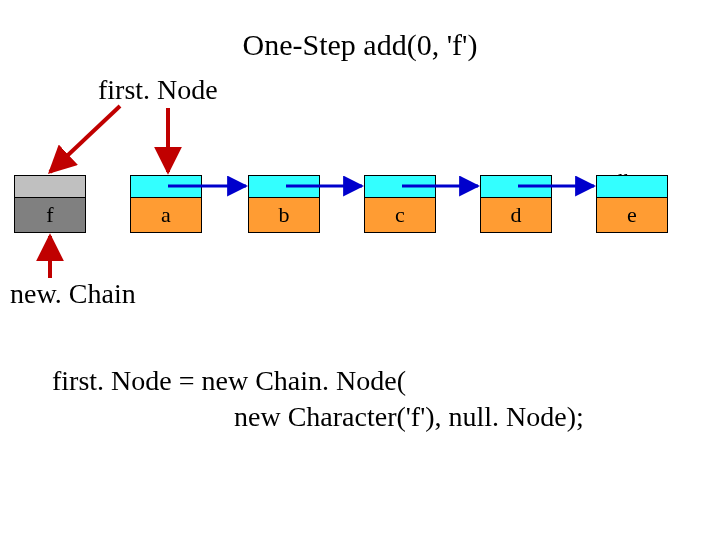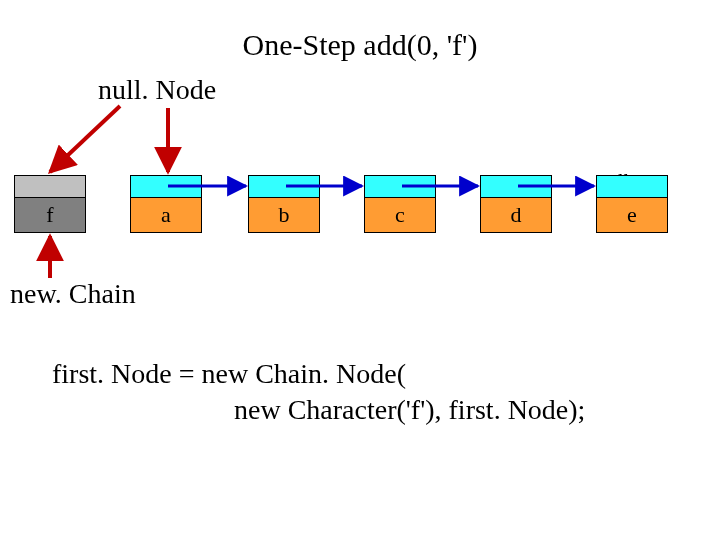--- a/index.html
+++ b/index.html
@@ -33,20 +33,21 @@
     left: 598px;
     font-size: 20px;
     color: #000;
     text-decoration: underline;
   }
   .code {
     position: absolute;
     font-size: 28px;
     color: #000;
     white-space: pre;
+    margin-top: 7px;
   }
   #code-line1 { top: 358px; left: 52px; }
   #code-line2 { top: 394px; left: 52px; }
 
   
   .node {
     position: absolute;
     top: 175px;
     width: 72px;
     height: 58px;
@@ -85,21 +86,21 @@
     width: 720px;
     height: 540px;
     pointer-events: none;
   }
 </style>
 </head>
 <body>
 
 <div class="title">One-Step add(0, 'f')</div>
 
-<div id="first-node-label" class="label">null. Node</div>
+<div id="first-node-label" class="label">first. Node</div>
 <div id="new-node-label" class="label">new. Chain</div>
 <div id="null-label">null</div>
 
 <div id="node-f" class="node f">
   <div class="ptrcell"></div>
   <div class="datacell">f</div>
 </div>
 <div id="node-a" class="node chain">
   <div class="ptrcell"></div>
   <div class="datacell">a</div>
@@ -115,21 +116,21 @@
 <div id="node-d" class="node chain">
   <div class="ptrcell"></div>
   <div class="datacell">d</div>
 </div>
 <div id="node-e" class="node chain">
   <div class="ptrcell"></div>
   <div class="datacell">e</div>
 </div>
 
 <div id="code-line1" class="code">first. Node = new Chain. Node(</div>
-<div id="code-line2" class="code">                          new Character('f'), first. Node);</div>
+<div id="code-line2" class="code">                          new Character('f'), null. Node);</div>
 
 <svg class="arrows">
   <defs>
     <marker id="arr-red" viewBox="0 0 10 10" refX="9" refY="5" markerWidth="7" markerHeight="7" orient="auto-start-reverse">
       <path d="M 0 0 L 10 5 L 0 10 z" fill="#c00000"></path>
     </marker>
     <marker id="arr-blue" viewBox="0 0 10 10" refX="9" refY="5" markerWidth="7" markerHeight="7" orient="auto-start-reverse">
       <path d="M 0 0 L 10 5 L 0 10 z" fill="#0000cc"></path>
     </marker>
   </defs>

